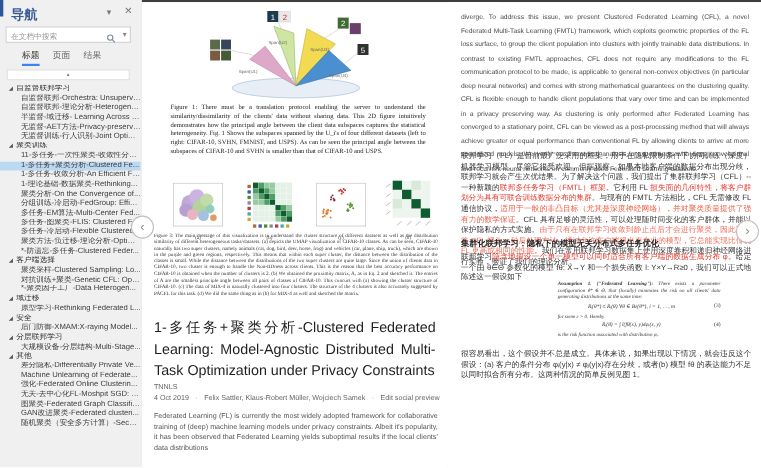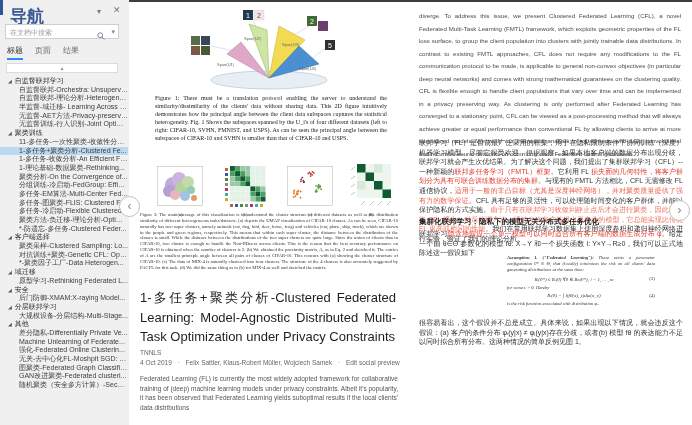--- a/index.html
+++ b/index.html
@@ -3,31 +3,31 @@
 <meta charset="utf-8">
 <style>
   html,body{margin:0;padding:0;background:#fff;}
   #app{position:relative;width:692px;height:425px;overflow:hidden;
        font-family:"Liberation Sans","DejaVu Sans",sans-serif;background:#fff;}
 
   
   #sidebar{position:absolute;left:0;top:0;width:129px;height:425px;
            background:#f0f0f0;border-right:1px solid #d9d9d9;}
   #accent-strip{position:absolute;left:0;top:0;width:3px;height:15px;background:#2b579a;}
-  #nav-title{position:absolute;left:10px;top:5px;font-size:17px;font-weight:bold;color:#3a5a95;text-align:right;}
+  #nav-title{position:absolute;left:10px;top:5px;font-size:12px;font-weight:bold;color:#3a5a95;text-align:right;}
   #nav-dropdown{position:absolute;left:97px;top:7px;font-size:8px;color:#777;cursor:default;}
   #nav-close{position:absolute;left:113px;top:5px;font-size:9px;color:#777;cursor:default;}
   #search-box{position:absolute;left:5px;top:24px;width:114px;height:15px;background:#fff;
               border:1px solid #cfcfcf;box-sizing:border-box;}
   #search-placeholder{position:absolute;left:4px;top:3px;font-size:7px;color:#9a9a9a;white-space:nowrap;}
   #search-icon{position:absolute;right:13px;top:2px;}
   #search-dropdown{position:absolute;right:3px;top:3px;font-size:7px;color:#888;}
   #nav-tabs{position:absolute;left:7px;top:45px;height:14px;font-size:8px;color:#666;}
   .tab{display:inline-block;margin-right:12px;padding-bottom:2px;}
-  .tab.active{color:#333;border-bottom:2px solid #3b82f6;}
+  .tab.active{color:#333;border-bottom:2px solid #3b82f6;margin-left:13px;}
   #collapse-bar{position:absolute;left:6px;top:63px;width:112px;height:10px;background:#fff;
                 border:1px solid #dcdcdc;box-sizing:border-box;text-align:center;
                 font-size:5px;color:#777;line-height:8px;}
   #nav-tree{position:absolute;left:0;top:77px;width:128px;bottom:0;overflow:hidden;}
   .row{height:8.7px;line-height:8.8px;font-size:7px;color:#3d3d3d;white-space:nowrap;
        overflow:hidden;text-overflow:ellipsis;padding-left:19px;}
   .row.root{padding-left:8px;color:#2b2b2b;}
   .row.selected{background:#bcd9f2;}
   .tri{font-size:5px;color:#555;margin-right:3px;}
 

